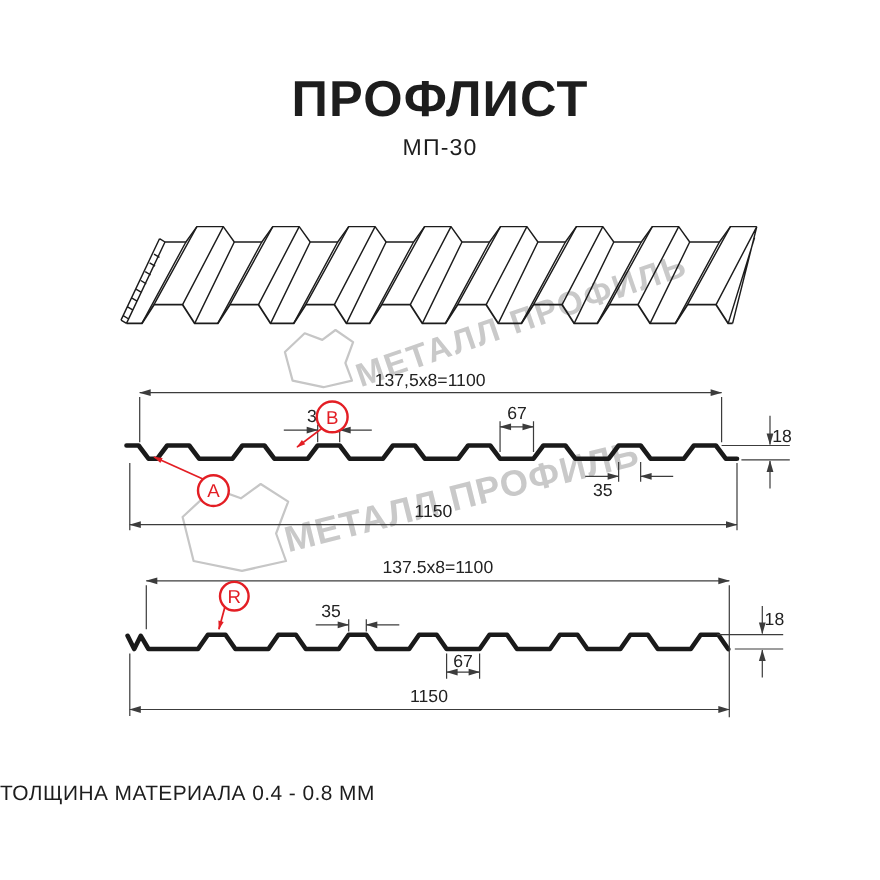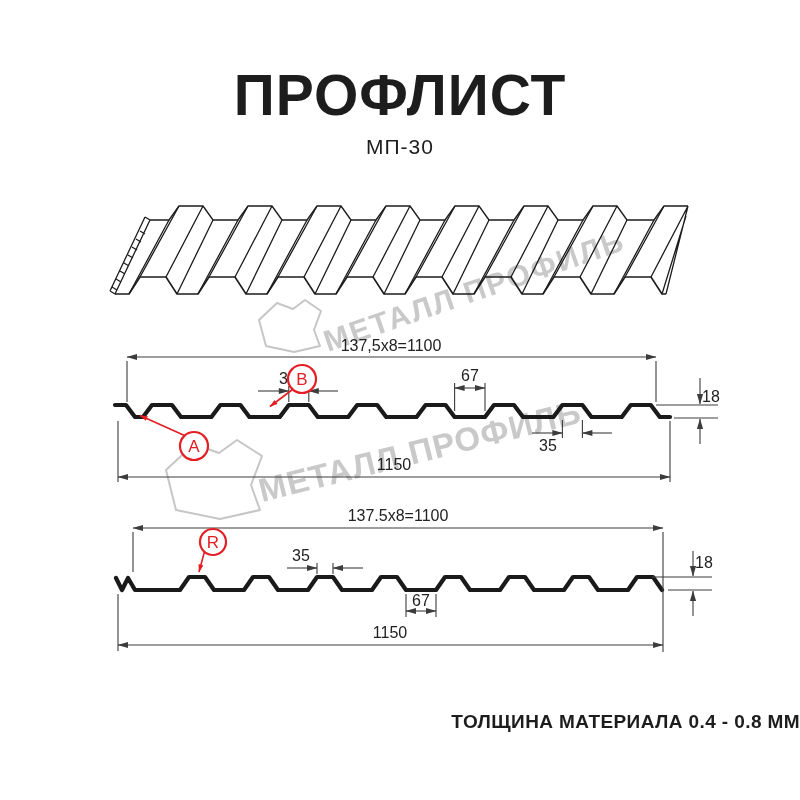--- a/index.html
+++ b/index.html
@@ -1,22 +1,22 @@
 <!DOCTYPE html>
 <html><head>
 <meta charset="utf-8">
 <style>
   html,body{margin:0;padding:0;background:#ffffff;}
   .page{position:relative;width:800px;height:800px;background:#ffffff;overflow:hidden;
         font-family:"Liberation Sans", sans-serif;}
   .hdr{position:absolute;top:62px;left:0;width:100%;text-align:center;color:#1d1d1d;}
-  .hdr h1{margin:0;font-size:57px;font-weight:700;letter-spacing:1px;color:#1d1d1d;text-align:center;}
+  .hdr h1{margin:0;font-size:46px;font-weight:700;letter-spacing:1px;color:#1d1d1d;text-align:center;}
   .hdr .sub{margin-top:7px;font-size:21px;letter-spacing:1px;font-weight:500;color:#1d1d1d;}
-  .ftr{position:absolute;top:711px;left:0;width:100%;text-align:right;
-       font-size:19px;font-weight:700;letter-spacing:.4px;color:#1d1d1d;}
+  .ftr{position:absolute;top:711px;left:0;width:100%;text-align:left;
+       font-size:19px;font-weight:400;letter-spacing:.4px;color:#1d1d1d;}
   svg.drawing{position:absolute;left:0;top:0;}
   .profile{fill:none;stroke:#1a1a1a;stroke-width:4.2;stroke-linejoin:round;stroke-linecap:round;}
   .thin{fill:none;stroke:#1c1c1c;stroke-width:1.6;stroke-linejoin:round;}
   .thin2{fill:none;stroke:#1c1c1c;stroke-width:1.3;stroke-linejoin:round;}
   .dim{stroke:#3c3c3c;stroke-width:1.1;fill:none;}
   .dimtxt{font-size:16px;fill:#222222;text-anchor:middle;}
   .wmtxt{font-size:30px;font-weight:700;fill:#c9c9c9;letter-spacing:2px;}
   .wmtxt2{font-size:33px;font-weight:700;fill:#c9c9c9;letter-spacing:1px;}
   .wmpoly{fill:none;stroke:#c6c6c6;stroke-width:2;stroke-linejoin:round;}
   .redln{stroke:#e31e24;stroke-width:1.6;fill:none;}

